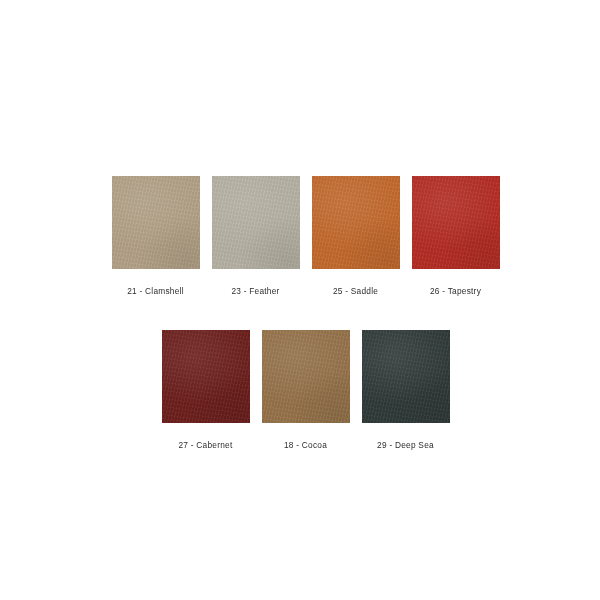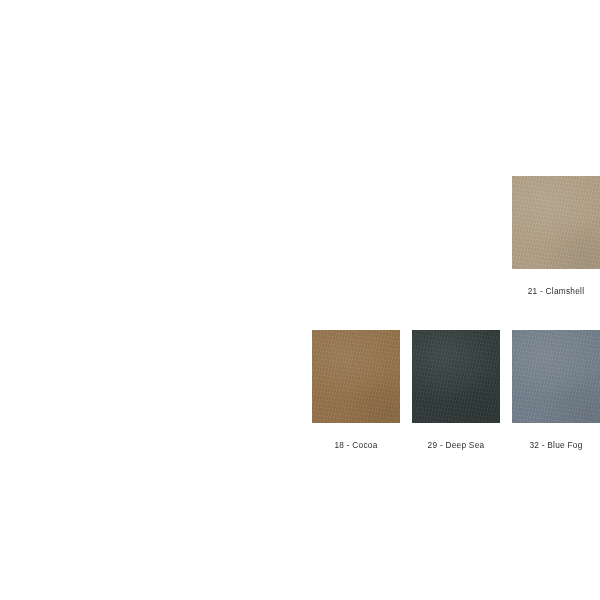--- a/index.html
+++ b/index.html
@@ -31,21 +31,21 @@
     top: 176px;
     width: 600px;
     display: flex;
     flex-direction: column;
     row-gap: 34px;
   }
 
   .swatch-row {
     display: flex;
     flex-direction: row;
-    justify-content: flex-end;
+    justify-content: center;
     align-items: flex-start;
     padding-left: 11px;
     column-gap: 12px;
   }
 
   .swatch-cell {
     width: 88px;
     display: flex;
     flex-direction: column;
     align-items: center;
@@ -110,43 +110,55 @@
   <div class="swatch-grid">
 
     <div class="swatch-row">
 
       <div class="swatch-cell">
         <div class="swatch-chip" style="background-color: rgb(179, 162, 135);"></div>
         <div class="swatch-label">21 - Clamshell</div>
       </div>
 
 
+      <div class="swatch-cell">
+        <div class="swatch-chip" style="background-color: rgb(182, 178, 164);"></div>
+        <div class="swatch-label">23 - Feather</div>
+      </div>
 
 
+      <div class="swatch-cell">
+        <div class="swatch-chip" style="background-color: rgb(196, 105, 44);"></div>
+        <div class="swatch-label">25 - Saddle</div>
+      </div>
 
+      <div class="swatch-cell">
+        <div class="swatch-chip" style="background-color: rgb(181, 44, 35);"></div>
+        <div class="swatch-label">26 - Tapestry</div>
+      </div>
 
     </div>
 
     <div class="swatch-row">
 
+      <div class="swatch-cell">
+        <div class="swatch-chip" style="background-color: rgb(109, 31, 28);"></div>
+        <div class="swatch-label">27 - Cabernet</div>
+      </div>
 
       <div class="swatch-cell">
         <div class="swatch-chip" style="background-color: rgb(150, 115, 74);"></div>
         <div class="swatch-label">18 - Cocoa</div>
       </div>
 
       <div class="swatch-cell">
         <div class="swatch-chip" style="background-color: rgb(47, 58, 56);"></div>
         <div class="swatch-label">29 - Deep Sea</div>
       </div>
 
 
 
-      <div class="swatch-cell">
-        <div class="swatch-chip" style="background-color: rgb(116, 128, 140);"></div>
-        <div class="swatch-label">32 - Blue Fog</div>
-      </div>
 
     </div>
 
   </div>
 
 </div>
 
 </body></html>

